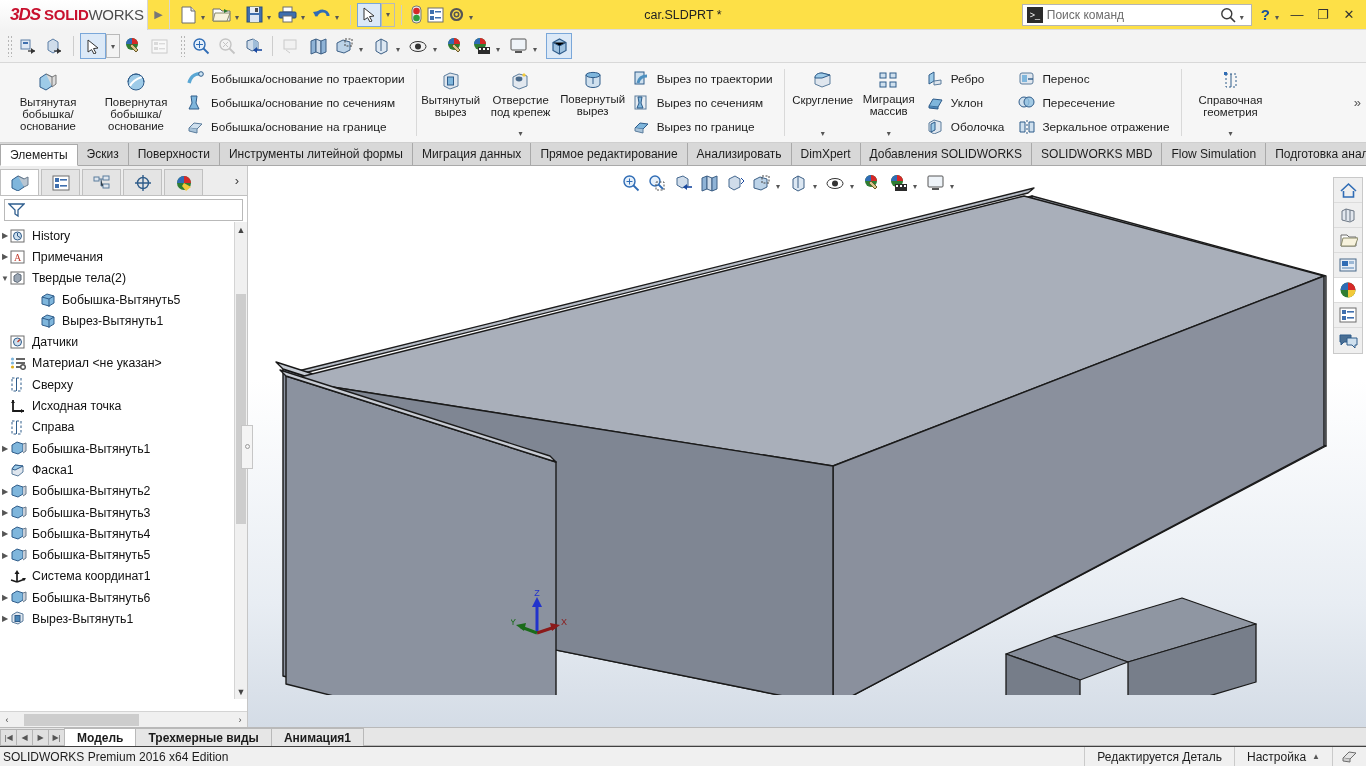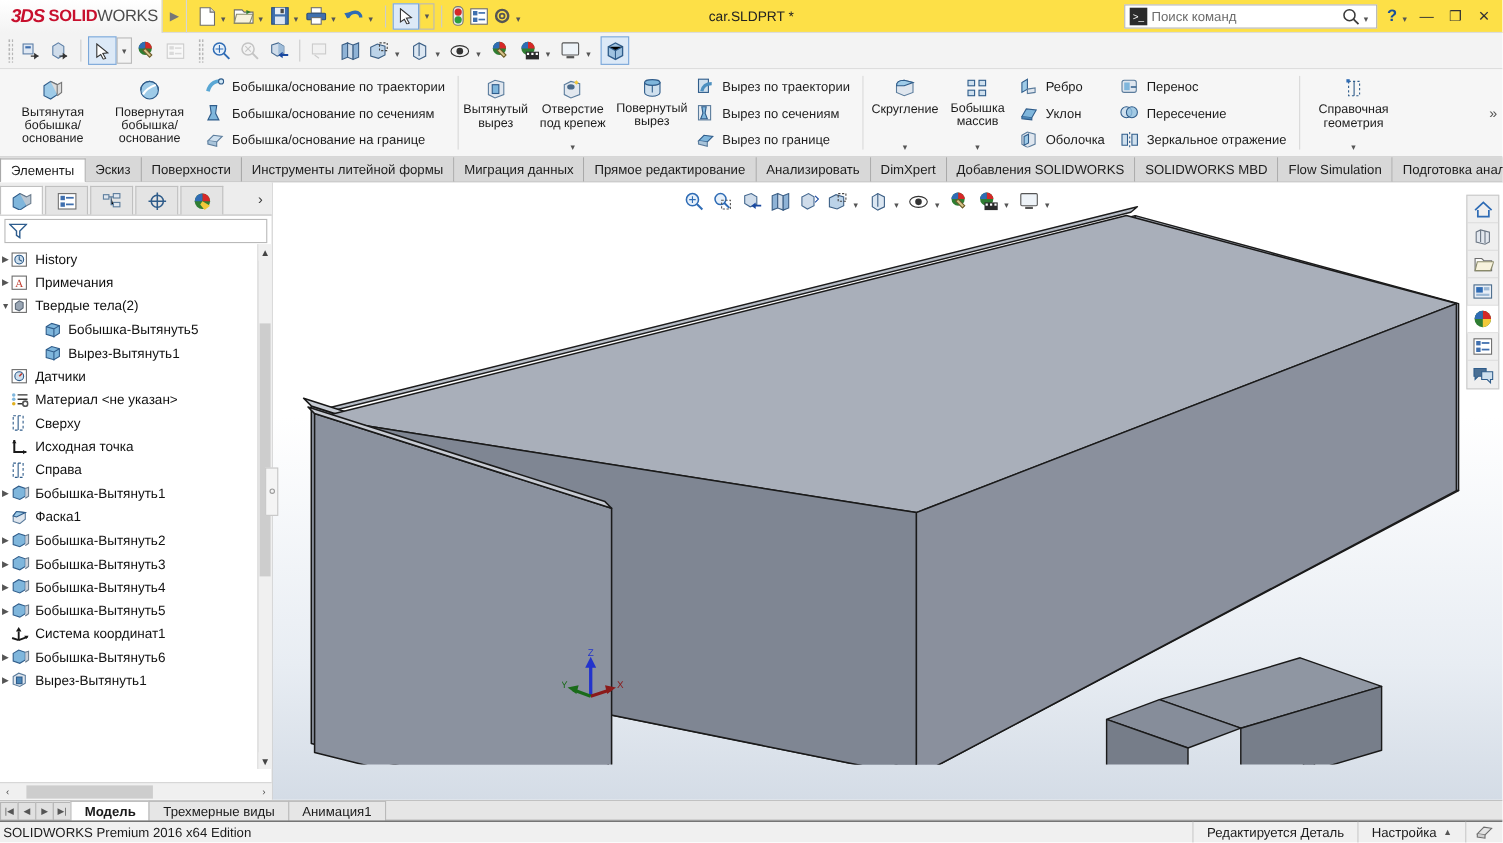--- a/index.html
+++ b/index.html
@@ -138,21 +138,21 @@
   .vrbtn.sel { background:#fff; }
   .triad { position:absolute; left:263px; bottom:88px; width:56px; height:50px; z-index:3;}
 
   
   .bottomtabs { height:19px; display:flex; align-items:center; background:#e6e6e6;
      border-top:1px solid #b9b9b9; }
   .navbtns { display:flex; }
   .navb { width:17px; height:17px; display:flex; align-items:center; justify-content:center;
      border:1px solid #b5b5b5; background:#e0e0e0; font-size:8px; color:#555; margin-right:-1px;}
   .btab { height:18px; padding:0 12px; display:flex; align-items:center; font-size:12px;
-     border:1px solid #b9b9b9; border-bottom:none; background:#e6e6e6; margin-right:-1px;}
+     border:1px solid #b9b9b9; border-bottom:none; background:#e6e6e6; margin-right:-1px;font-weight:bold;}
   .btab.active { background:#fff; font-weight:bold; }
   .btab-fill { flex:1; border-bottom:1px solid #b9b9b9; height:18px;}
   .statusbar { height:20px; display:flex; align-items:center; background:#f0f0f0;
      border-top:1px solid #404040; font-size:12px; color:#1c1c1c; padding-left:3px;}
   .sb-right { margin-left:auto; display:flex; align-items:flex-start; }
   .sb-cell { padding:0 12px; border-left:1px solid #cacaca; height:20px; display:flex; align-items:center; gap:6px;}
   svg { display:block; }
 </style>
 </head>
 <body>
@@ -534,21 +534,21 @@
         <span class="bigico">
           <svg width="22" height="19" viewBox="0 0 22 19">
               <g fill="#cfe0ee" stroke="#2f5c8a">
                 <rect x="2" y="2" width="6" height="5"></rect>
                 <rect x="12" y="2" width="6" height="5"></rect>
                 <rect x="2" y="11" width="6" height="5"></rect>
                 <rect x="12" y="11" width="6" height="5"></rect>
               </g>
             </svg>
         </span>
-        <span style="white-space:pre-line">Бобышка
+        <span style="white-space:pre-line">Миграция
 массив</span>
         <span class="dd">▾</span>
       </div>
       <div class="smallcol">
         <div class="smallbtn">
           <span class="smico">
             <svg width="16" height="15" viewBox="0 0 16 15">
                 <path d="M2 13V4l5-3v9z" fill="#9ecbe8" stroke="#2f5c8a"></path>
                 <path d="M7 10l7-1v4l-7 1z" fill="#dfe6ee" stroke="#5b7c9c"></path>
               </svg>

